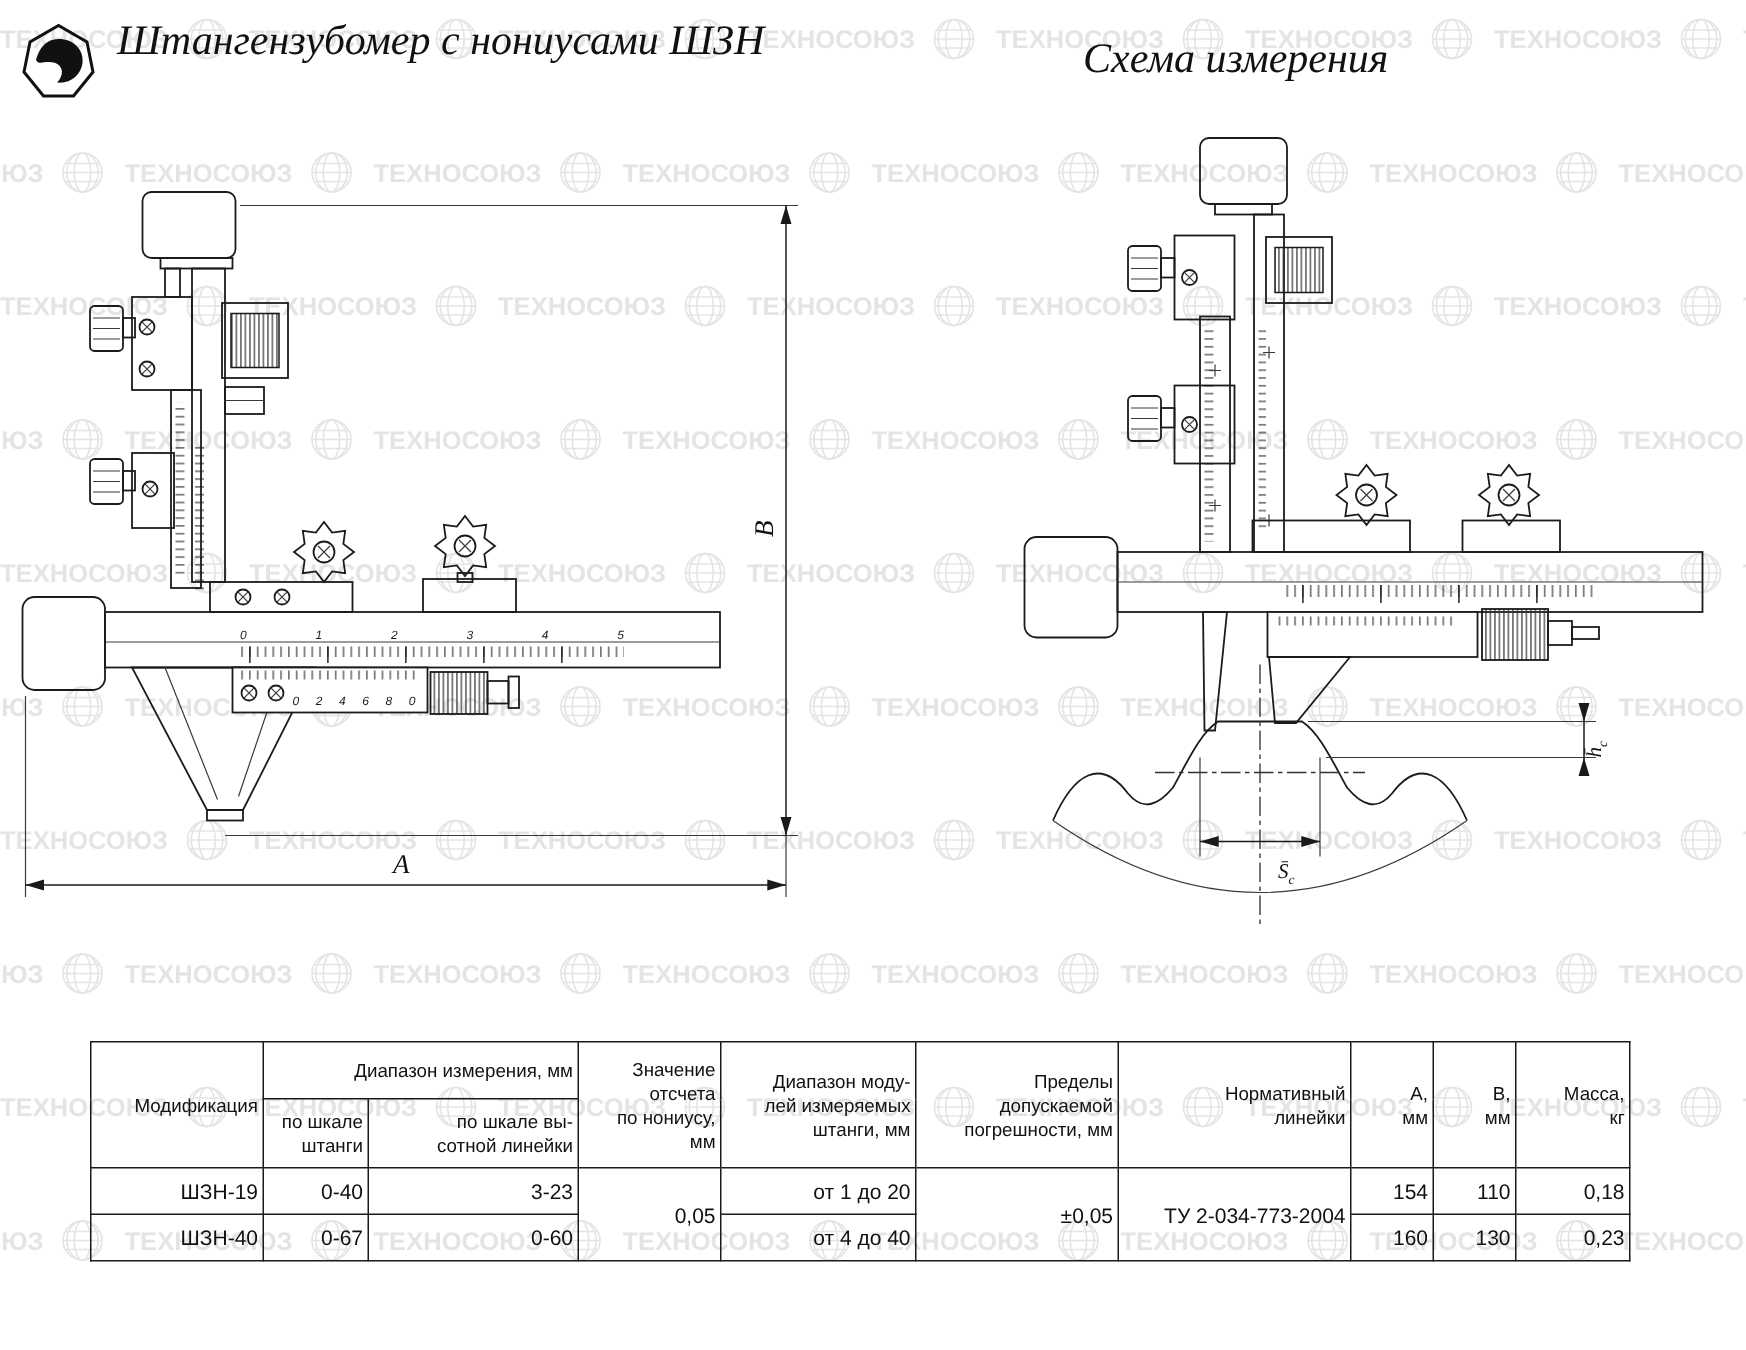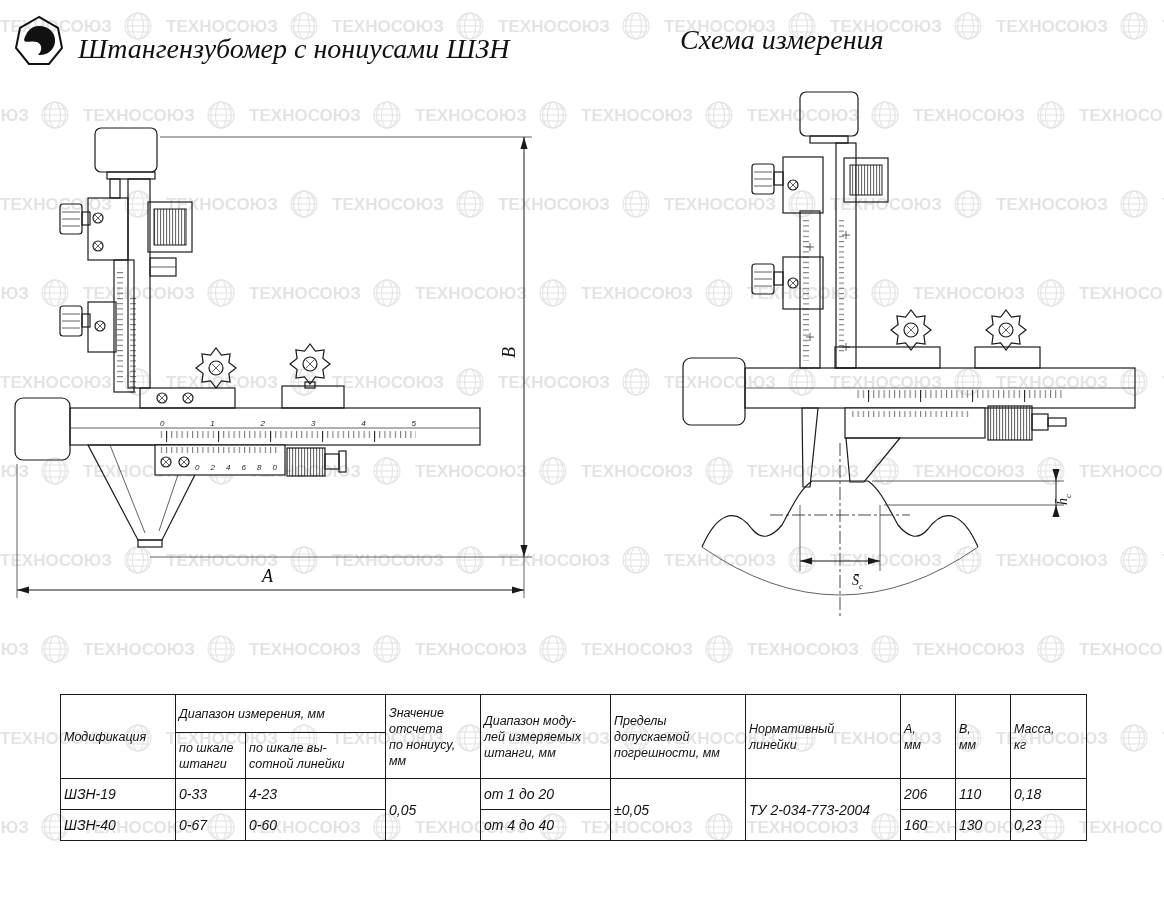--- a/index.html
+++ b/index.html
@@ -4,38 +4,38 @@
 <style>
   *{margin:0;padding:0;box-sizing:border-box}
   html,body{width:1164px;height:900px;background:#fff;overflow:hidden;position:relative;
             font-family:"Liberation Sans",sans-serif;color:#111}
   .abs{position:absolute}
   
   #watermark{left:0;top:0;z-index:0}
   .wmtext{font:bold 17px "Liberation Sans",sans-serif;fill:#e4e4e4}
   #watermark circle,#watermark ellipse,#watermark line{stroke:#e4e4e4;fill:none;stroke-width:1.1}
   
-  .title{left:78px;top:33px;font:italic 28px "Liberation Serif",serif;z-index:2;white-space:nowrap}
-  .scheme-title{left:680px;top:24px;font:italic 28px "Liberation Serif",serif;z-index:2;white-space:nowrap}
+  .title{left:78px;top:12px;font:italic 28px "Liberation Serif",serif;z-index:2;white-space:nowrap}
+  .scheme-title{left:722px;top:24px;font:italic 28px "Liberation Serif",serif;z-index:2;white-space:nowrap}
   
   svg.drawing{z-index:1}
   .ln{stroke:#1b1b1b;stroke-width:1.2;fill:none}
   .lnw{stroke:#1b1b1b;stroke-width:1.2;fill:#fff}
   .thin{stroke:#3a3a3a;stroke-width:0.8;fill:none}
   .dim{stroke:#1b1b1b;stroke-width:1;fill:none}
   .dash{stroke:#333;stroke-width:0.9;fill:none;stroke-dasharray:13 3 3 3}
   .num{font:italic 8px "Liberation Sans",sans-serif;fill:#1b1b1b}
   .dimlbl{font:italic 18px "Liberation Serif",serif;fill:#111}
   .dimsm{font:italic 14px "Liberation Serif",serif;fill:#111}
   .subsc{font-size:9px}
   
   .spec-table-wrap{left:60px;top:694px;width:1026px;z-index:2}
   table.spec{border-collapse:collapse;width:100%;table-layout:fixed}
-  table.spec td{border:1.4px solid #1a1a1a;text-align:left;vertical-align:middle;
-                font-style:italic;padding:1px 3px;background:transparent}
+  table.spec td{border:1.4px solid #1a1a1a;text-align:right;vertical-align:middle;
+                padding:1px 3px;background:transparent}
   tr.hdr1{height:38px} tr.hdr2{height:46px} tr.data{height:31px}
   tr.hdr1 td,tr.hdr2 td{font-size:12.5px;line-height:1.28}
   tr.data td{font-size:14px}
   .pre{white-space:pre-line}
 </style>
 </head>
 <body>
 
 <svg id="watermark" class="abs" width="1164" height="900">
   <defs>
@@ -366,27 +366,27 @@
 кг</td>
     </tr>
     <tr class="hdr2">
       <td class="pre">по шкале
 штанги</td>
       <td class="pre">по шкале вы-
 сотной линейки</td>
     </tr>
     <tr class="data">
       <td>ШЗН-19</td>
-      <td>0-33</td>
-      <td>4-23</td>
+      <td>0-40</td>
+      <td>3-23</td>
       <td rowspan="2">0,05</td>
       <td>от 1 до 20</td>
       <td rowspan="2">±0,05</td>
       <td rowspan="2">ТУ 2-034-773-2004</td>
-      <td>206</td>
+      <td>154</td>
       <td>110</td>
       <td>0,18</td>
     </tr>
     <tr class="data">
       <td>ШЗН-40</td>
       <td>0-67</td>
       <td>0-60</td>
       <td>от 4 до 40</td>
       <td>160</td>
       <td>130</td>

